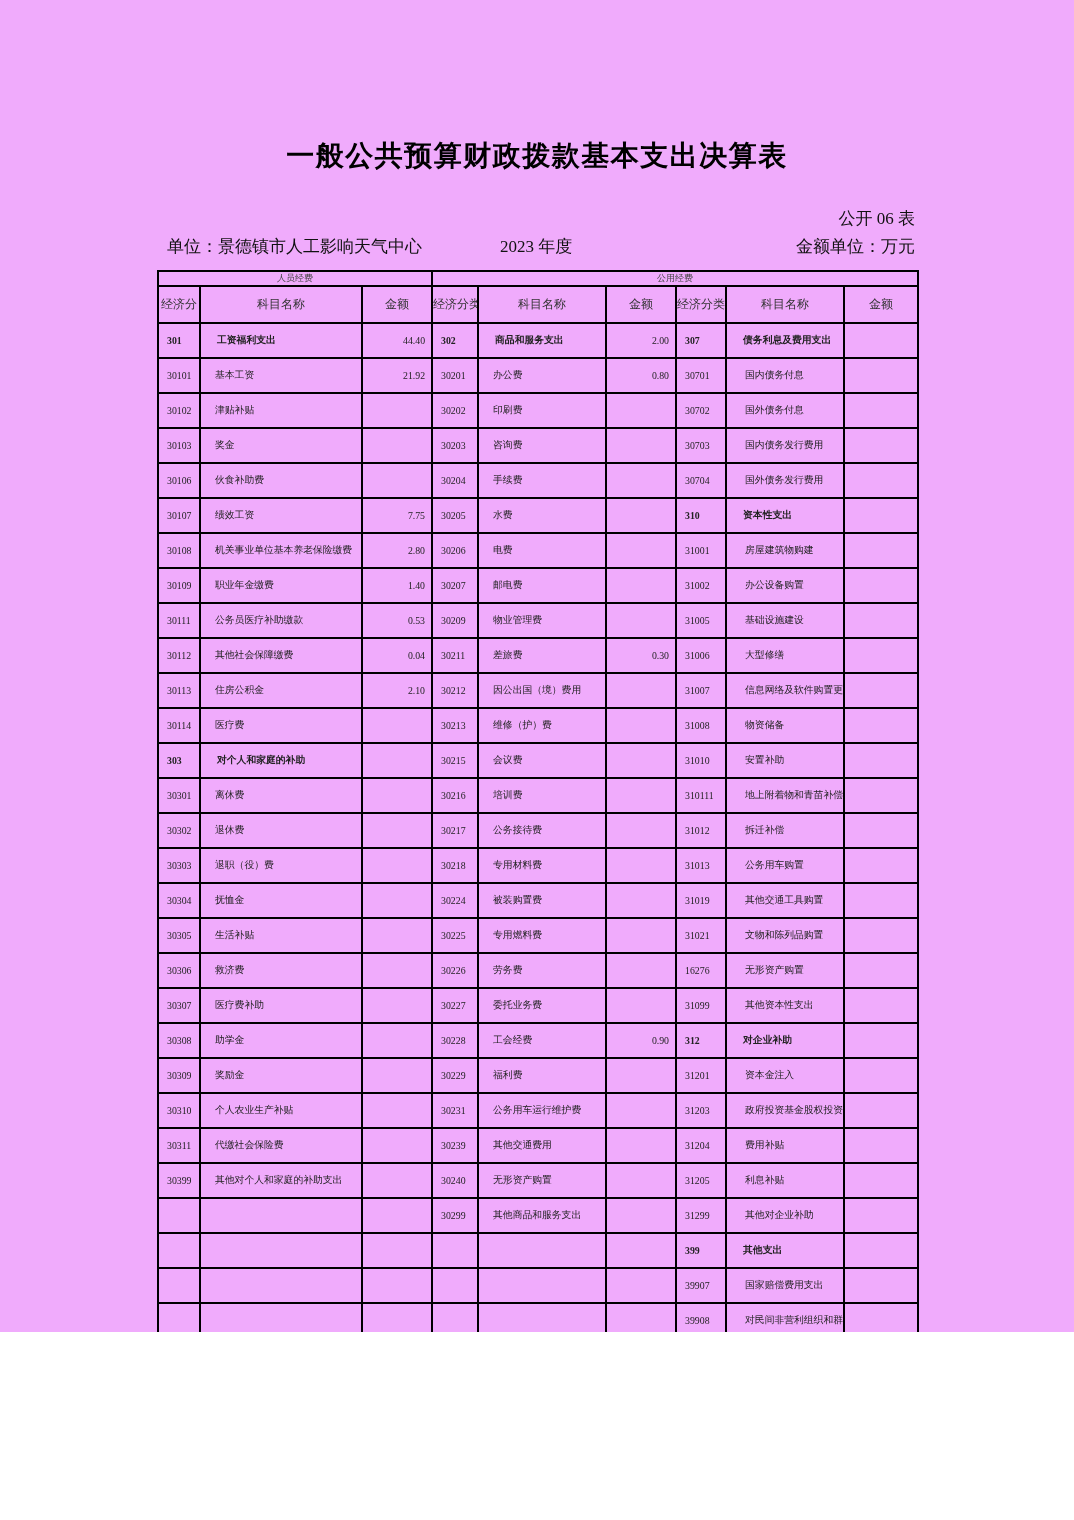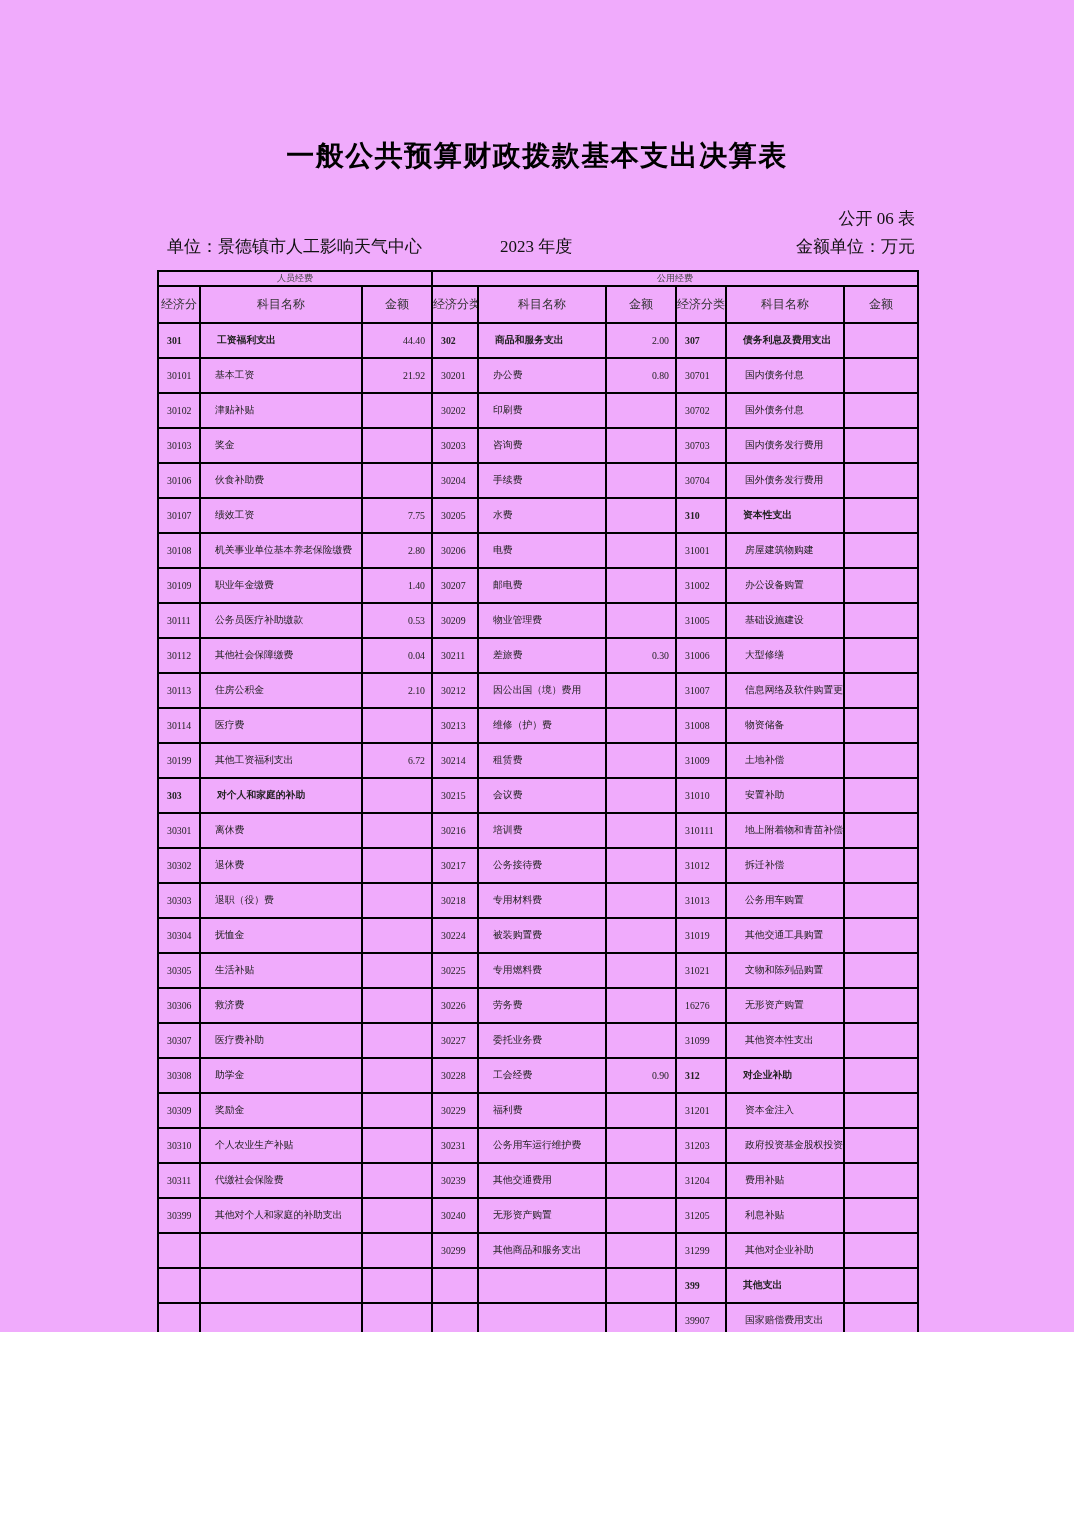--- a/index.html
+++ b/index.html
@@ -213,31 +213,20 @@
             <td class="name">医疗费</td>
             <td class="amount"></td>
             <td class="code">30213</td>
             <td class="name">维修（护）费</td>
             <td class="amount"></td>
             <td class="code">31008</td>
             <td class="name c8">物资储备</td>
             <td class="amount"></td>
           </tr>
           <tr>
-            <td class="code">30199</td>
-            <td class="name">其他工资福利支出</td>
-            <td class="amount">6.72</td>
-            <td class="code">30214</td>
-            <td class="name">租赁费</td>
-            <td class="amount"></td>
-            <td class="code">31009</td>
-            <td class="name c8">土地补偿</td>
-            <td class="amount"></td>
-          </tr>
-          <tr>
             <td class="code bold">303</td>
             <td class="name cat bold">对个人和家庭的补助</td>
             <td class="amount"></td>
             <td class="code">30215</td>
             <td class="name">会议费</td>
             <td class="amount"></td>
             <td class="code">31010</td>
             <td class="name c8">安置补助</td>
             <td class="amount"></td>
           </tr>

